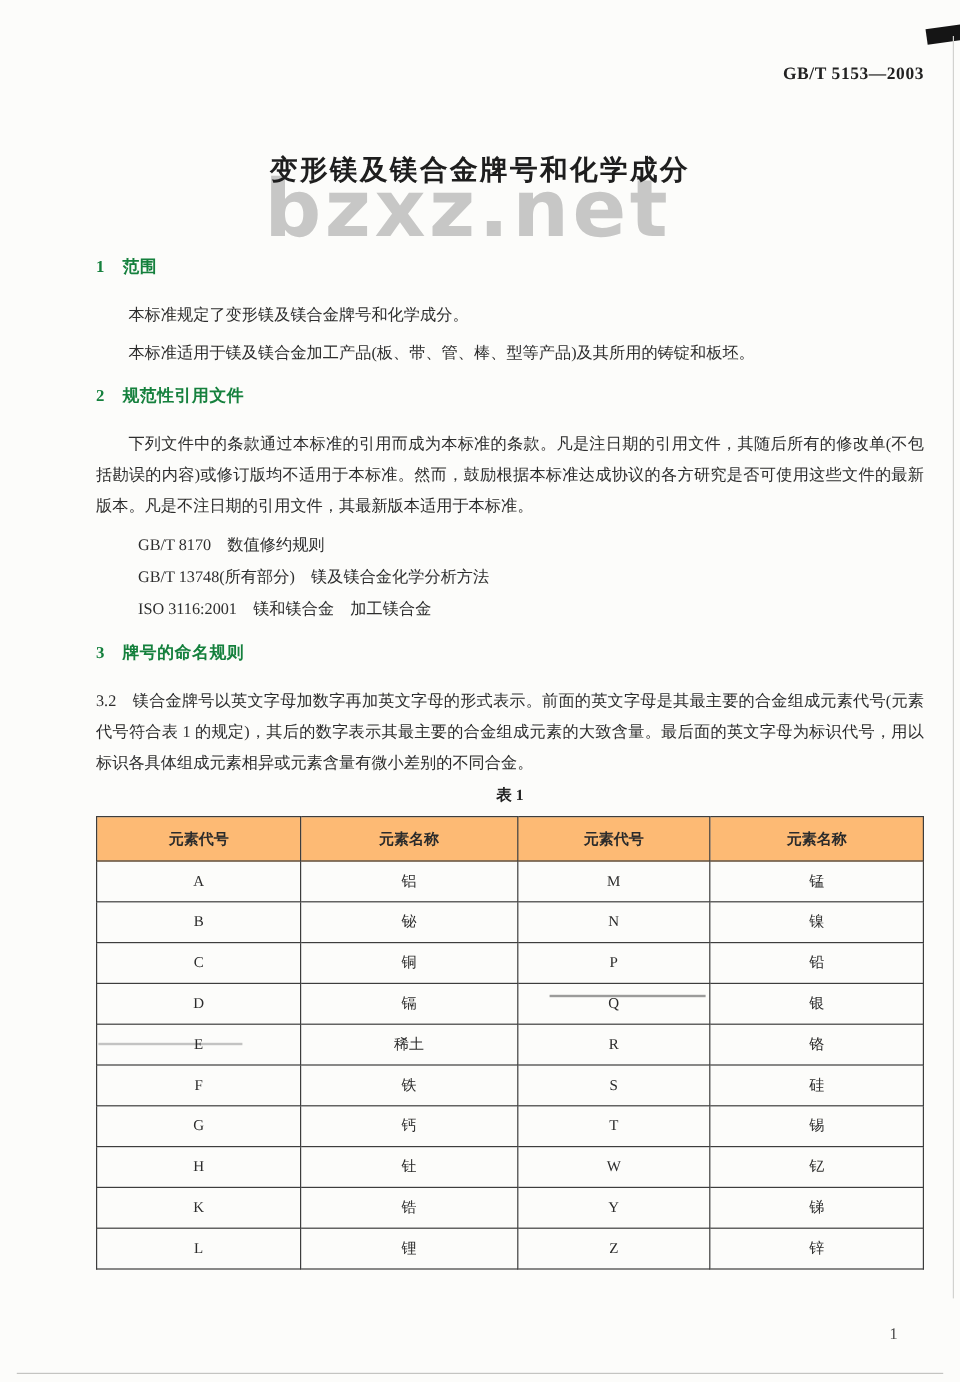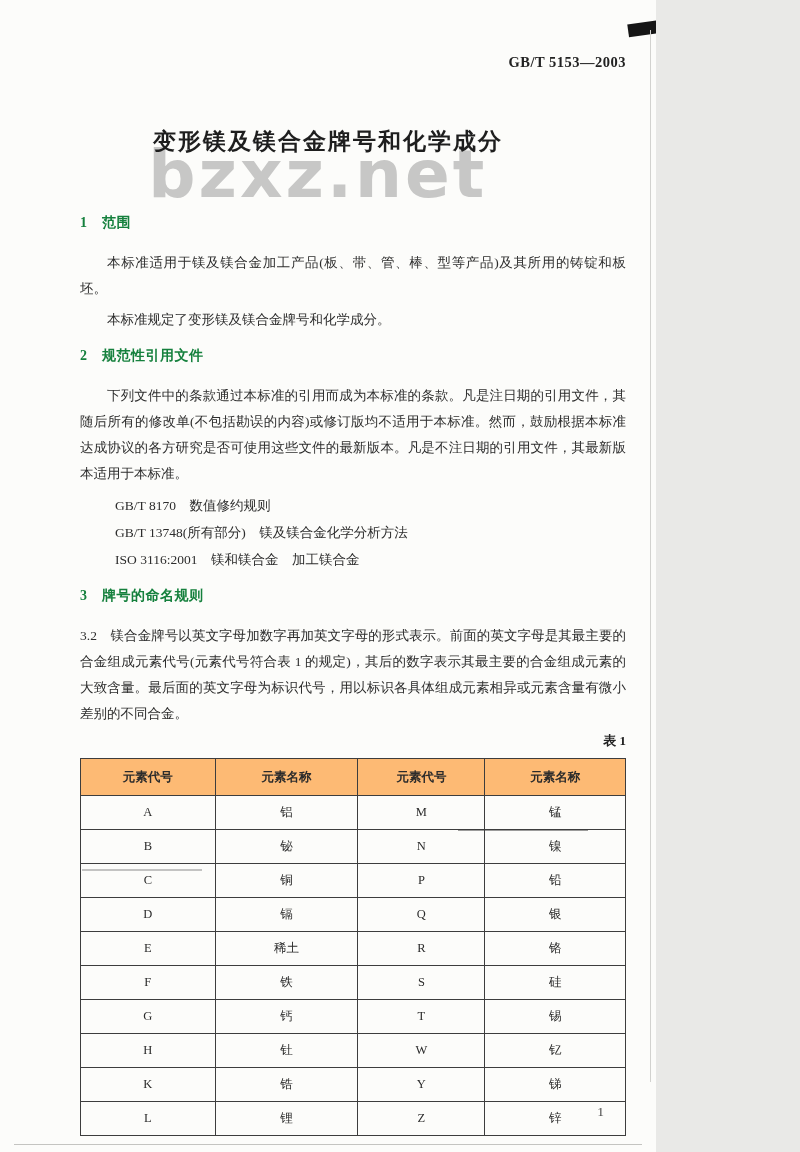--- a/index.html
+++ b/index.html
@@ -3,21 +3,21 @@
 <meta charset="utf-8">
 <style>
   * { margin: 0; padding: 0; box-sizing: border-box; }
   html, body { width: 800px; }
   body {
     background: #e9e9e7;
     font-family: "Liberation Serif", serif;
   }
   .page {
     position: relative;
-    width: 656px;
+    width: 800px;
     height: 1152px;
     background: #fcfcfa;
     color: #2b2b2b;
     overflow: hidden;
   }
   
   .scan-corner {
     position: absolute;
     top: 22px; right: -6px;
     width: 34px; height: 13px;
@@ -103,21 +103,21 @@
   p.indent { text-indent: 2em; }
   .refs { margin: 4px 0 2px; }
   .ref-line {
     font-size: 13.5px;
     line-height: 27px;
     padding-left: 2.6em;
     color: #2d2d2d;
   }
   .clause { margin-top: 10px; }
   .table-caption {
-    text-align: right;
+    text-align: center;
     font-size: 13px;
     font-weight: bold;
     margin: 3px 0 8px;
     color: #222;
   }
   table.el-table {
     width: 100%;
     border-collapse: collapse;
     table-layout: fixed;
     font-size: 12.5px;
@@ -158,22 +158,22 @@
 
   <div class="doc-number">GB/T 5153—2003</div>
 
   <div class="watermark">bzxz.net</div>
 
   <h1 class="title">变形镁及镁合金牌号和化学成分</h1>
 
   <div class="content">
 
     <h2 class="sec">1　范围</h2>
+    <p class="body indent">本标准规定了变形镁及镁合金牌号和化学成分。</p>
     <p class="body indent">本标准适用于镁及镁合金加工产品(板、带、管、棒、型等产品)及其所用的铸锭和板坯。</p>
-    <p class="body indent">本标准规定了变形镁及镁合金牌号和化学成分。</p>
 
     <h2 class="sec">2　规范性引用文件</h2>
     <p class="body indent">下列文件中的条款通过本标准的引用而成为本标准的条款。凡是注日期的引用文件，其随后所有的修改单(不包括勘误的内容)或修订版均不适用于本标准。然而，鼓励根据本标准达成协议的各方研究是否可使用这些文件的最新版本。凡是不注日期的引用文件，其最新版本适用于本标准。</p>
     <div class="refs">
         <div class="ref-line">GB/T 8170　数值修约规则</div>
         <div class="ref-line">GB/T 13748(所有部分)　镁及镁合金化学分析方法</div>
         <div class="ref-line">ISO 3116:2001　镁和镁合金　加工镁合金</div>
       </div>
 
     <h2 class="sec">3　牌号的命名规则</h2>

